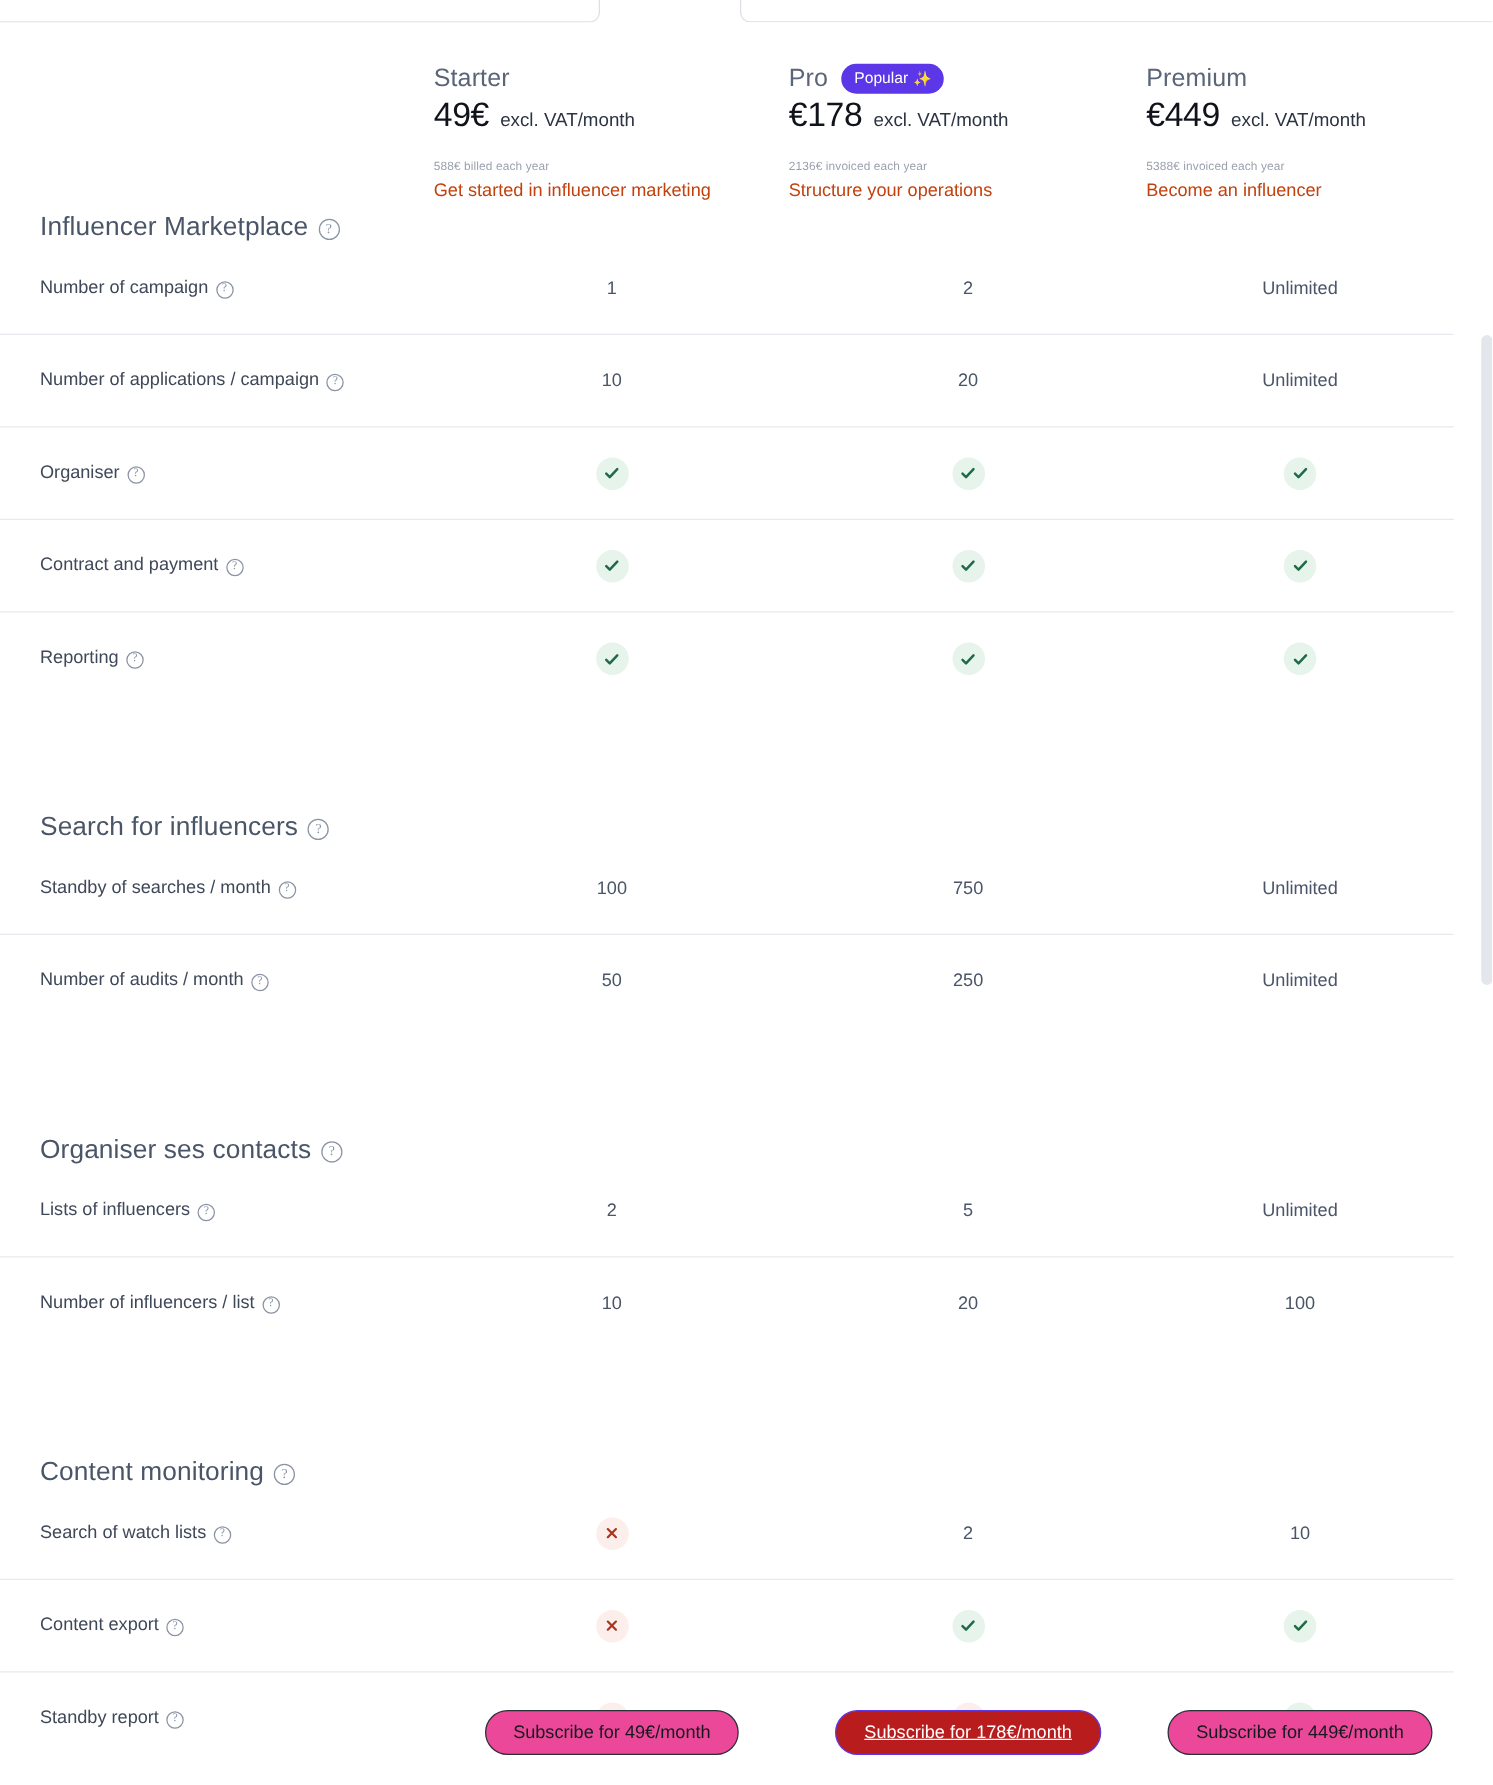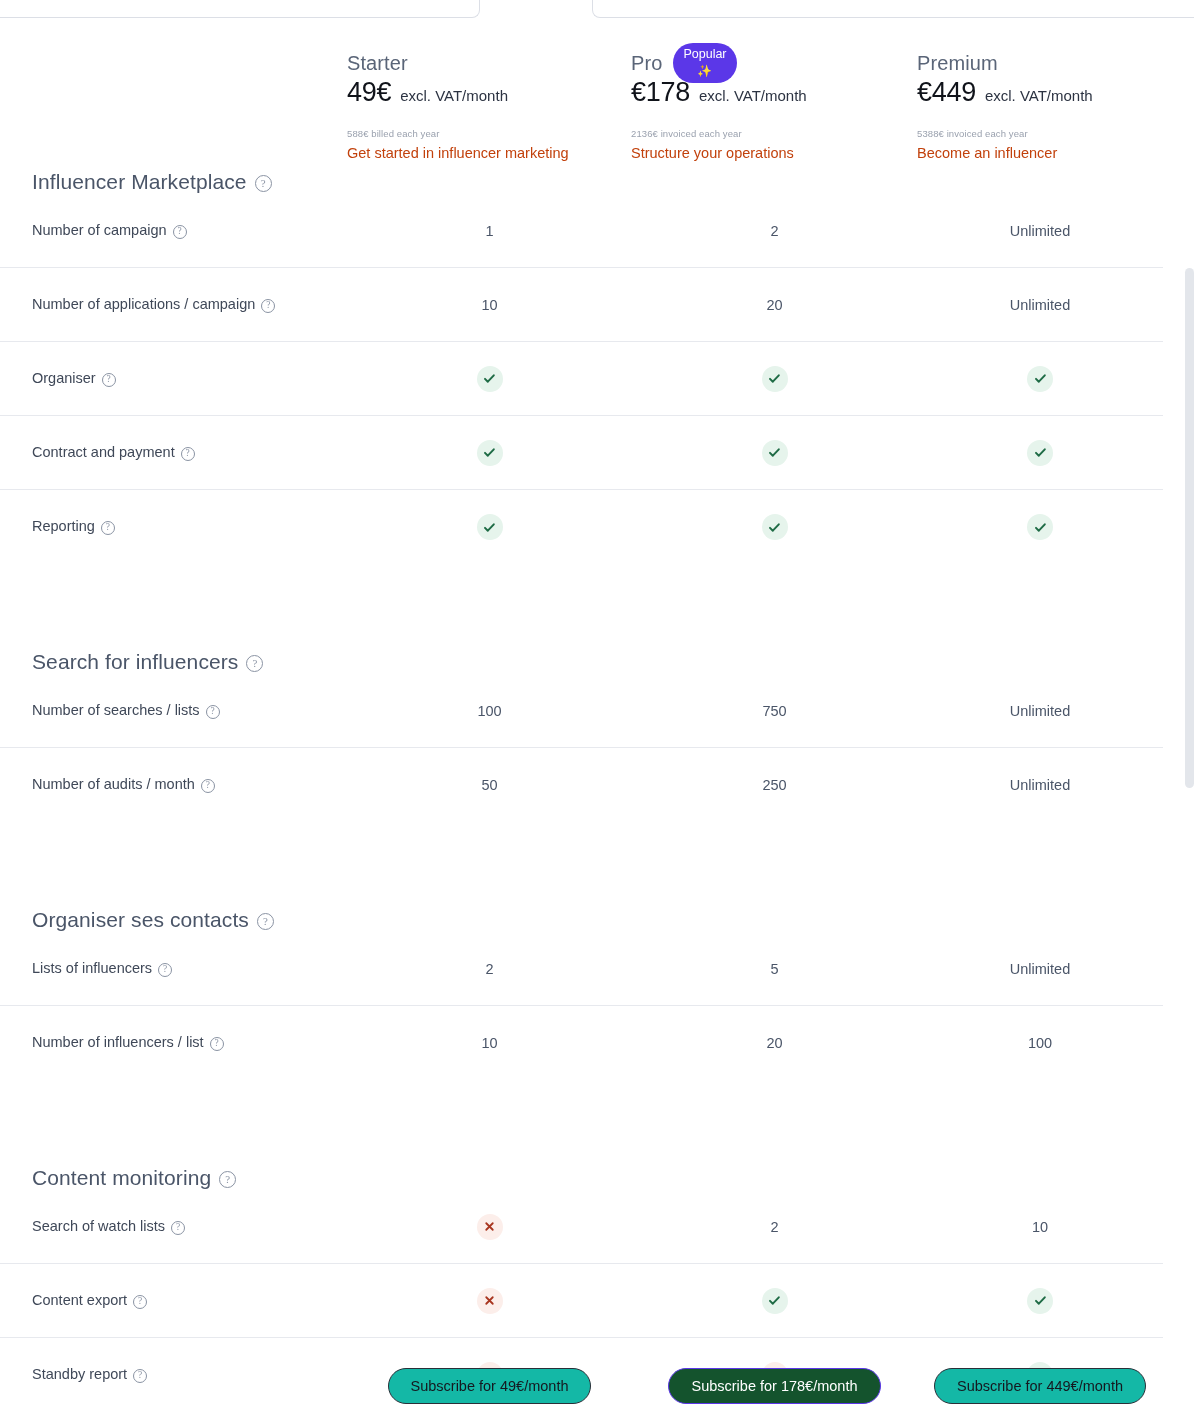--- a/index.html
+++ b/index.html
@@ -61,21 +61,20 @@
     display: inline-flex;
     align-items: center;
     gap: 4px;
     background: #5b37e8;
     color: #fff;
     font-size: 12.5px;
     line-height: 1;
     padding: 5px 10px 6px;
     border-radius: 20px;
     white-space: nowrap;
-    flex-direction: column;
   }
   .badge .spark { font-size: 12px; color: #ffd43b; }
 
   .price-row {
     display: flex;
     align-items: baseline;
     gap: 9px;
     margin-top: 3px;
   }
   .price {
@@ -201,28 +200,29 @@
     font-family: "Liberation Sans", sans-serif;
     font-size: 14.5px;
     padding: 0 22px;
     height: 36px;
     line-height: 34px;
     border-radius: 20px;
     white-space: nowrap;
     cursor: pointer;
   }
   .btn.outline {
-    background: #14b8a6;
+    background: #ec4899;
     border: 1px solid #2b2f38;
     color: #15181f;
   }
   .btn.filled {
-    background: #14532d;
+    background: #b91c1c;
     border: 1px solid #5b37e8;
     color: #ffffff;
+    text-decoration: underline;
   }
 
   
   .scrollbar {
     position: absolute;
     top: 268px;
     right: 0;
     width: 9px;
     height: 520px;
     background: #d9dde4;
@@ -399,21 +399,21 @@
         </div>
       </div>
       <div class="gap"></div>
       <div class="section">
         <div class="section-title">
           <span>Search for influencers</span>
           <span class="help">?</span>
         </div>
         <div class="row">
           <div class="row-label">
-            <span>Number of searches / lists</span>
+            <span>Standby of searches / month</span>
             <span class="help">?</span>
           </div>
           <div class="cell c1">
             <span>100</span>
           </div>
           <div class="cell c2">
             <span>750</span>
           </div>
           <div class="cell c3">
             <span>Unlimited</span>

